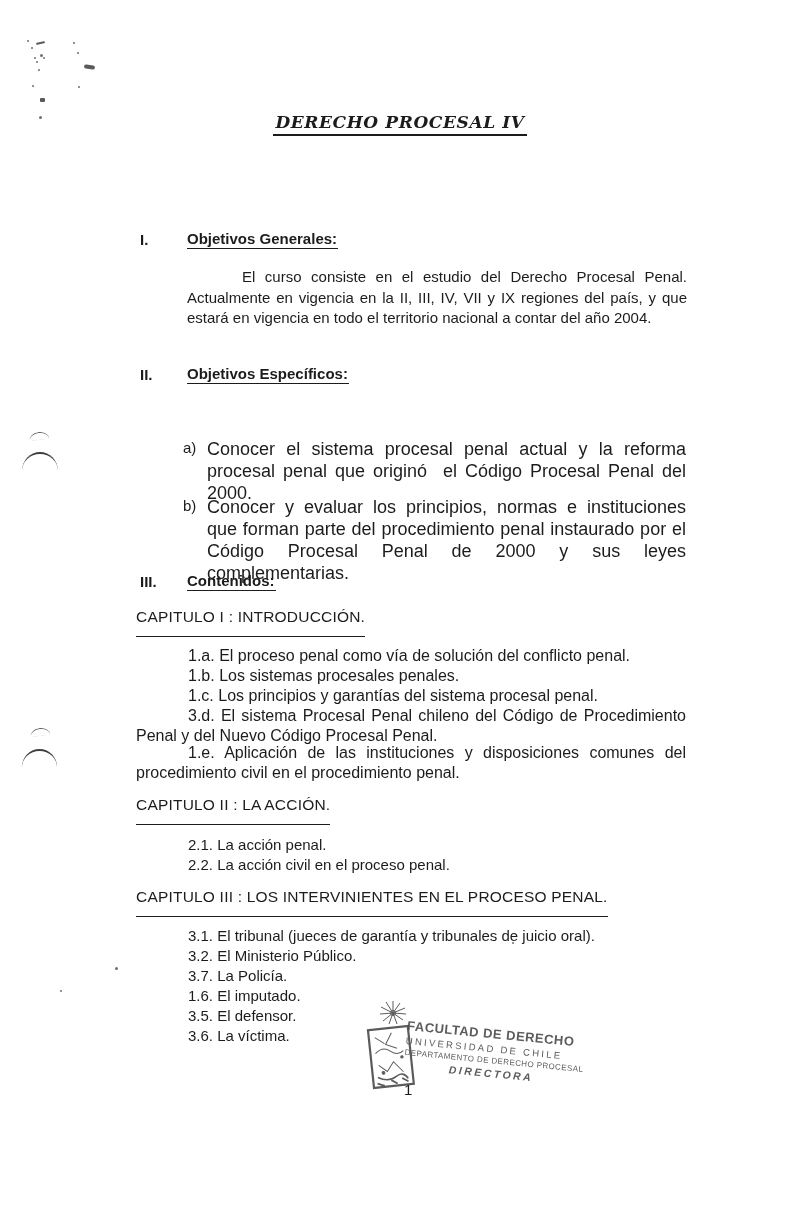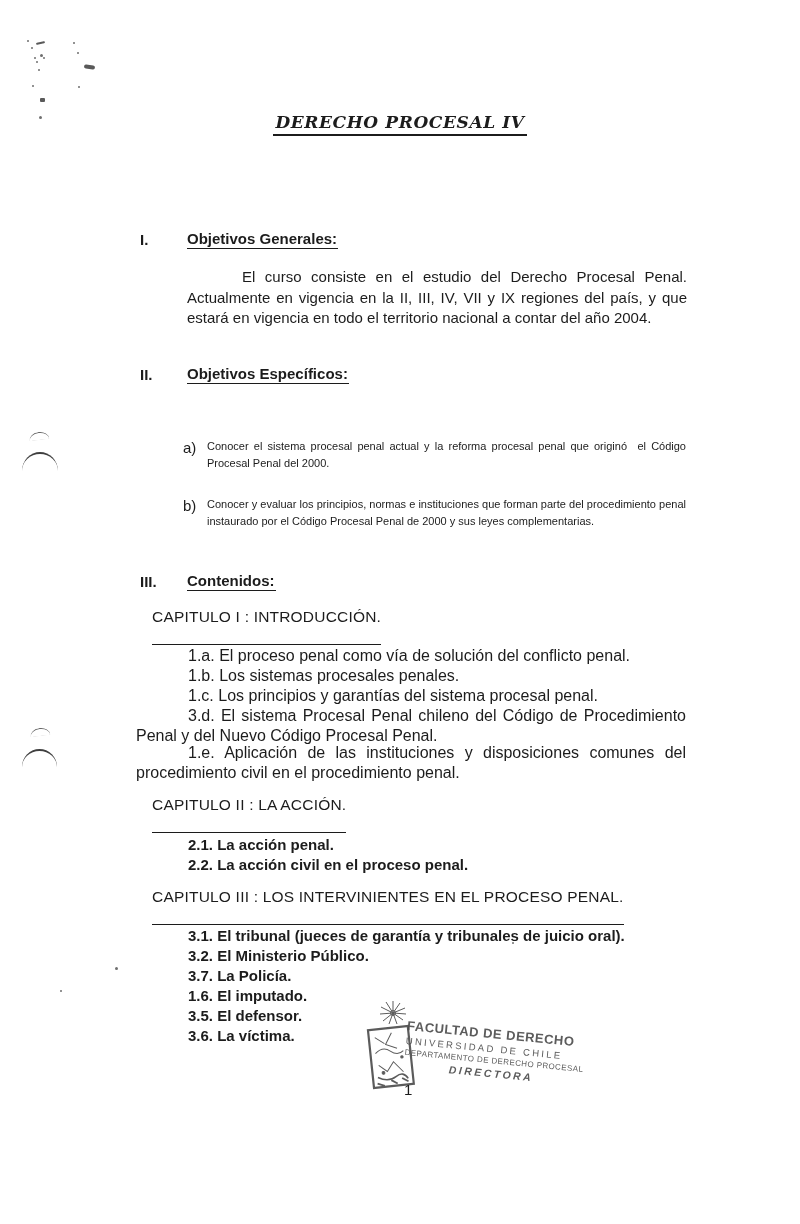--- a/index.html
+++ b/index.html
@@ -34,38 +34,38 @@
   
   .para{
     position:absolute;left:187px;width:500px;
     font-size:15px;line-height:20.5px;
     text-align:justify;
     text-indent:55px;
   }
   
   .ab-item{position:absolute;left:183px;width:503px;display:flex;}
   .ab-marker{flex:0 0 24px;font-size:15px;line-height:20.5px;}
-  .ab-text{flex:1;font-size:11px;line-height:17px;text-align:justify;}
+  .ab-text{flex:1;font-size:18px;line-height:22px;text-align:justify;}
   
   .chapter-title{
-    position:absolute;left:152px;
+    position:absolute;left:136px;
     font-size:15.5px;letter-spacing:.2px;
     border-bottom:1.5px solid #1c1c1c;
-    padding-bottom:18px;
+    padding-bottom:10px;
   }
   
   .c1-item{
     position:absolute;left:136px;width:550px;
     font-size:16px;line-height:20px;
     text-align:justify;text-indent:52px;
   }
   
   .list-item{
     position:absolute;left:188px;
-    font-size:15px;line-height:20px;white-space:nowrap;font-weight:bold;
+    font-size:15px;line-height:20px;white-space:nowrap;
   }
   
   .stamp-text{
     position:absolute;left:408px;top:1018px;width:176px;
     transform:rotate(5.5deg);transform-origin:left top;
     color:#4f4f4f;opacity:.92;
   }
   .stamp-l1{font-size:13px;font-weight:bold;letter-spacing:.5px;white-space:nowrap;}
   .stamp-l2{font-size:9.5px;letter-spacing:2.3px;margin-top:2px;white-space:nowrap;}
   .stamp-l3{font-size:8px;letter-spacing:.4px;margin-top:2px;white-space:nowrap;}

